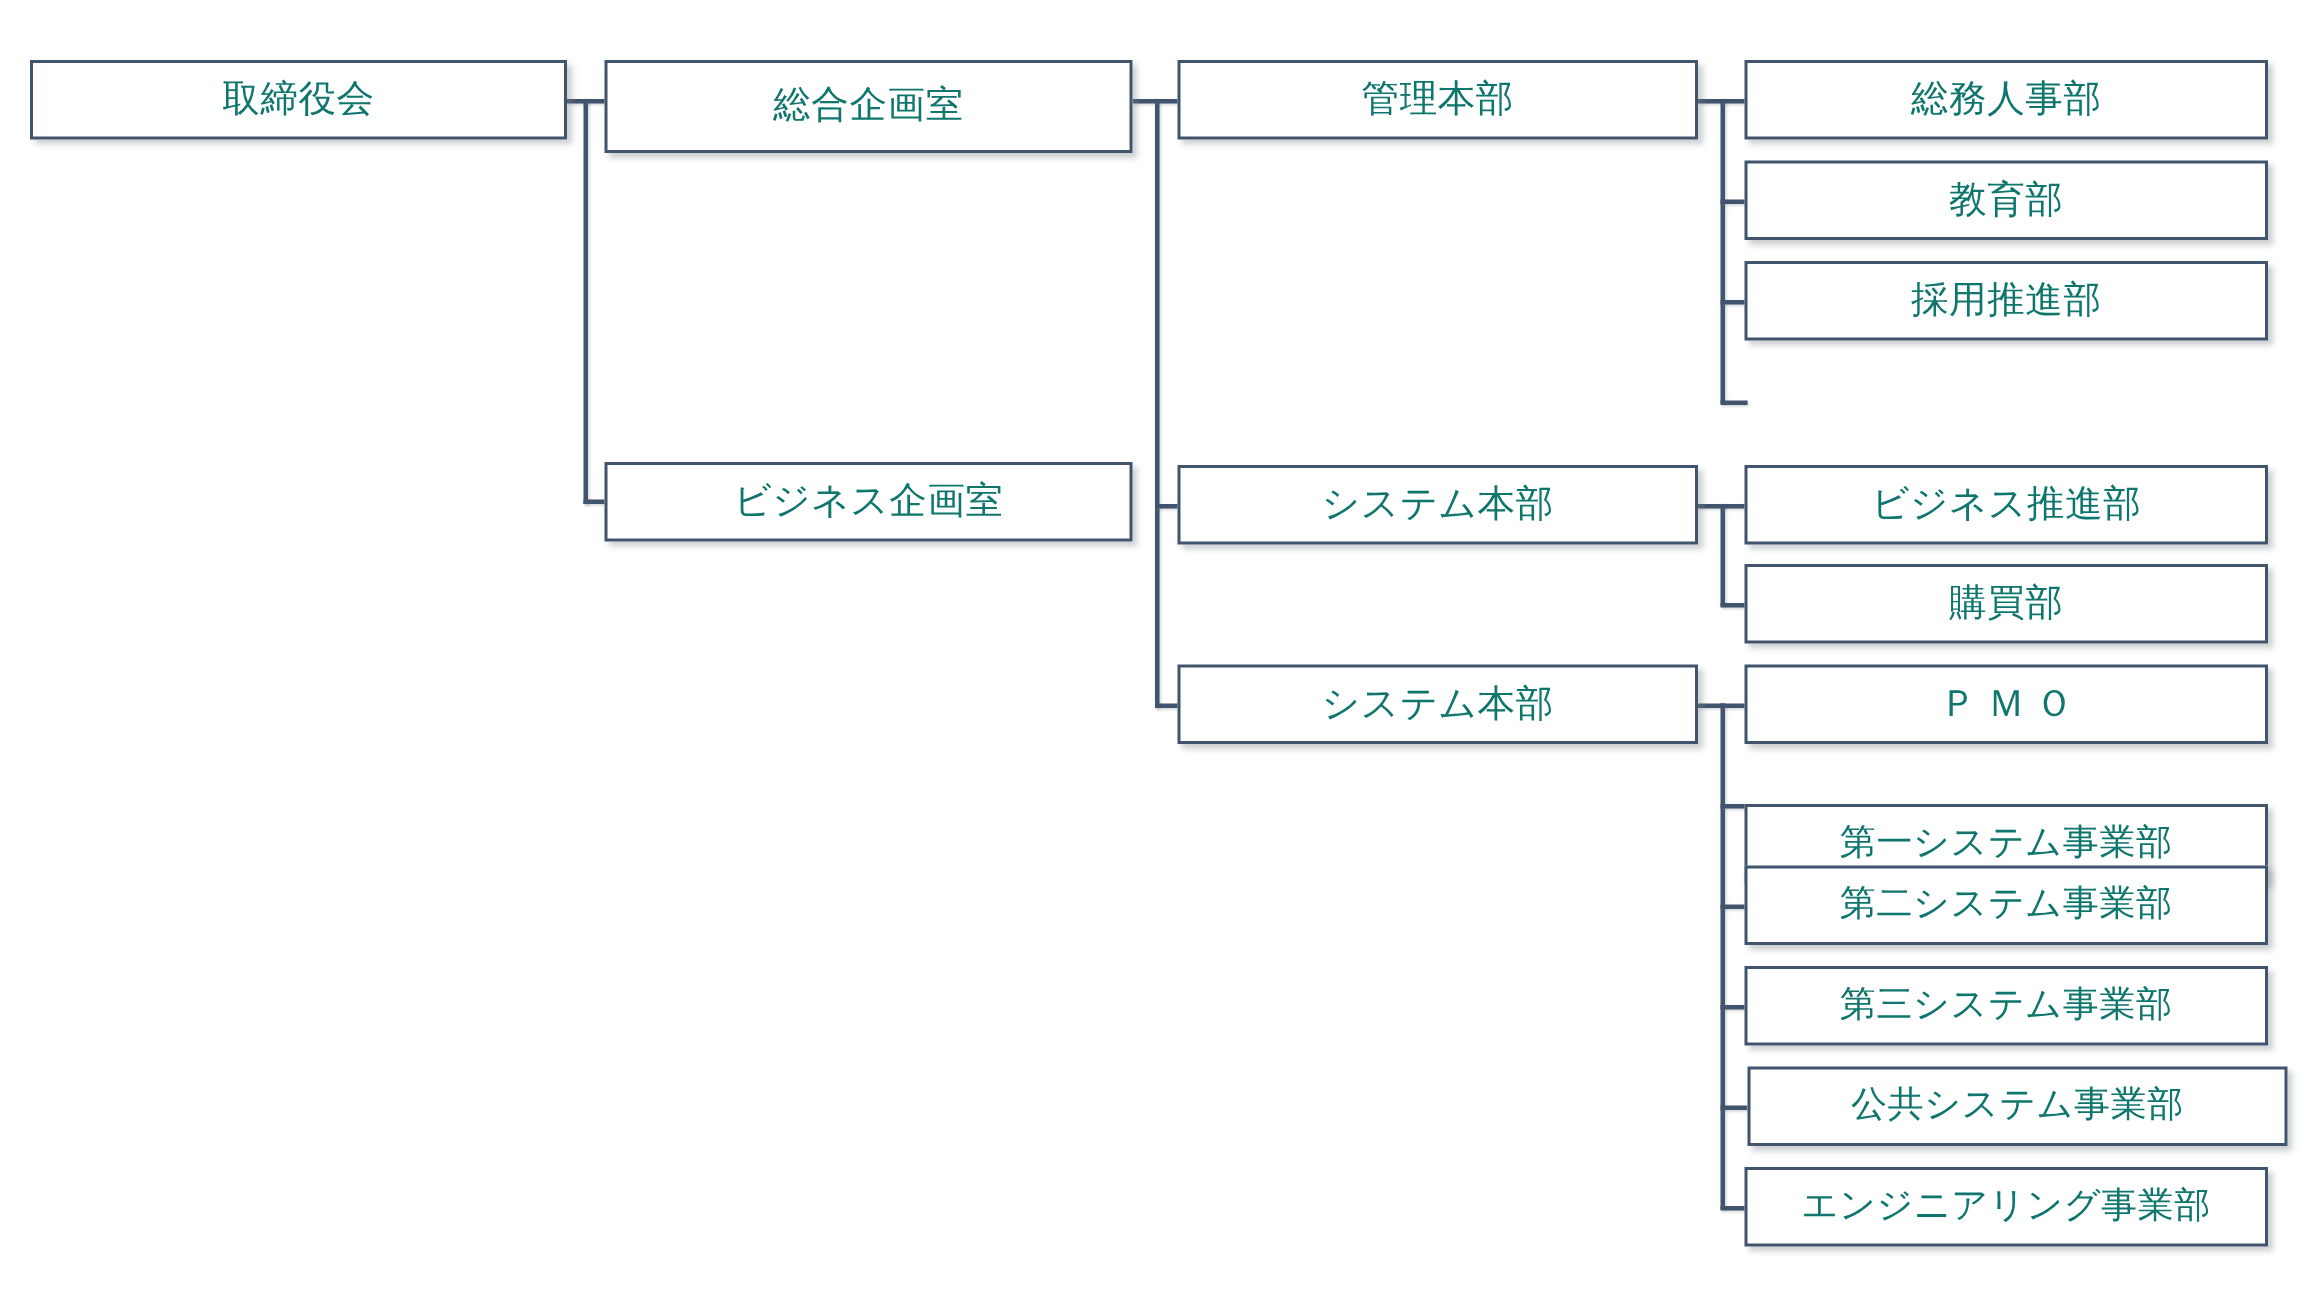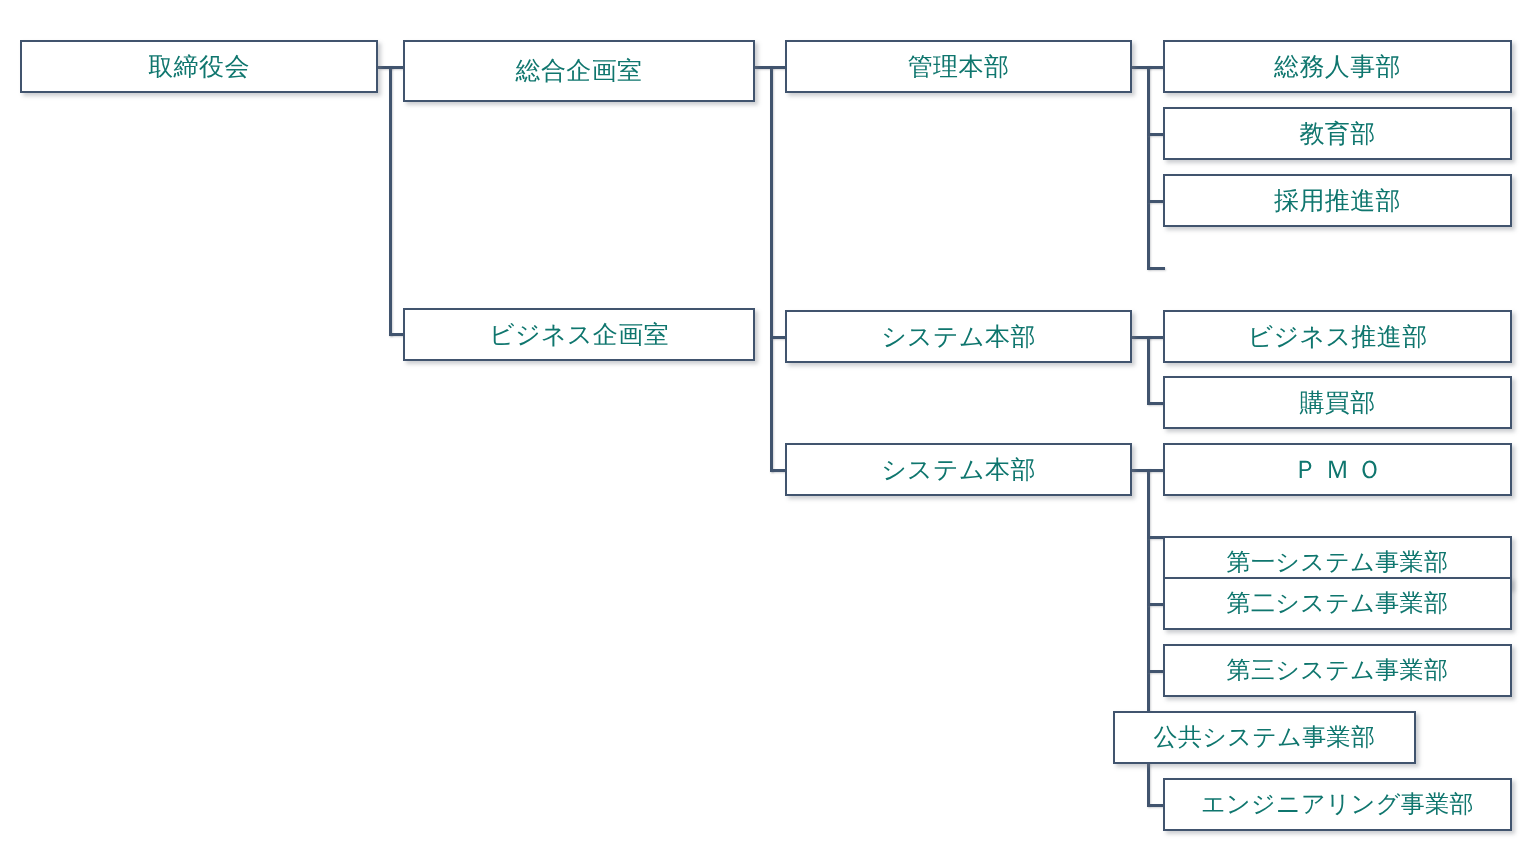--- a/index.html
+++ b/index.html
@@ -131,20 +131,20 @@
   </div>
   <div class="node" style="left:1163px; top:536px; width:349px; height:53px;">
     <span class="node-label wide">第一システム事業部</span>
   </div>
   <div class="node" style="left:1163px; top:577px; width:349px; height:53px;">
     <span class="node-label wide">第二システム事業部</span>
   </div>
   <div class="node" style="left:1163px; top:644px; width:349px; height:53px;">
     <span class="node-label wide">第三システム事業部</span>
   </div>
-  <div class="node" style="left:1113px; top:711px; width:303px; height:53px;">
+  <div class="node" style="left:1165px; top:711px; width:360px; height:53px;">
     <span class="node-label wide">公共システム事業部</span>
   </div>
   <div class="node" style="left:1163px; top:778px; width:349px; height:53px;">
     <span class="node-label wide">エンジニアリング事業部</span>
   </div>
 
 </div>
 
 </body></html>

